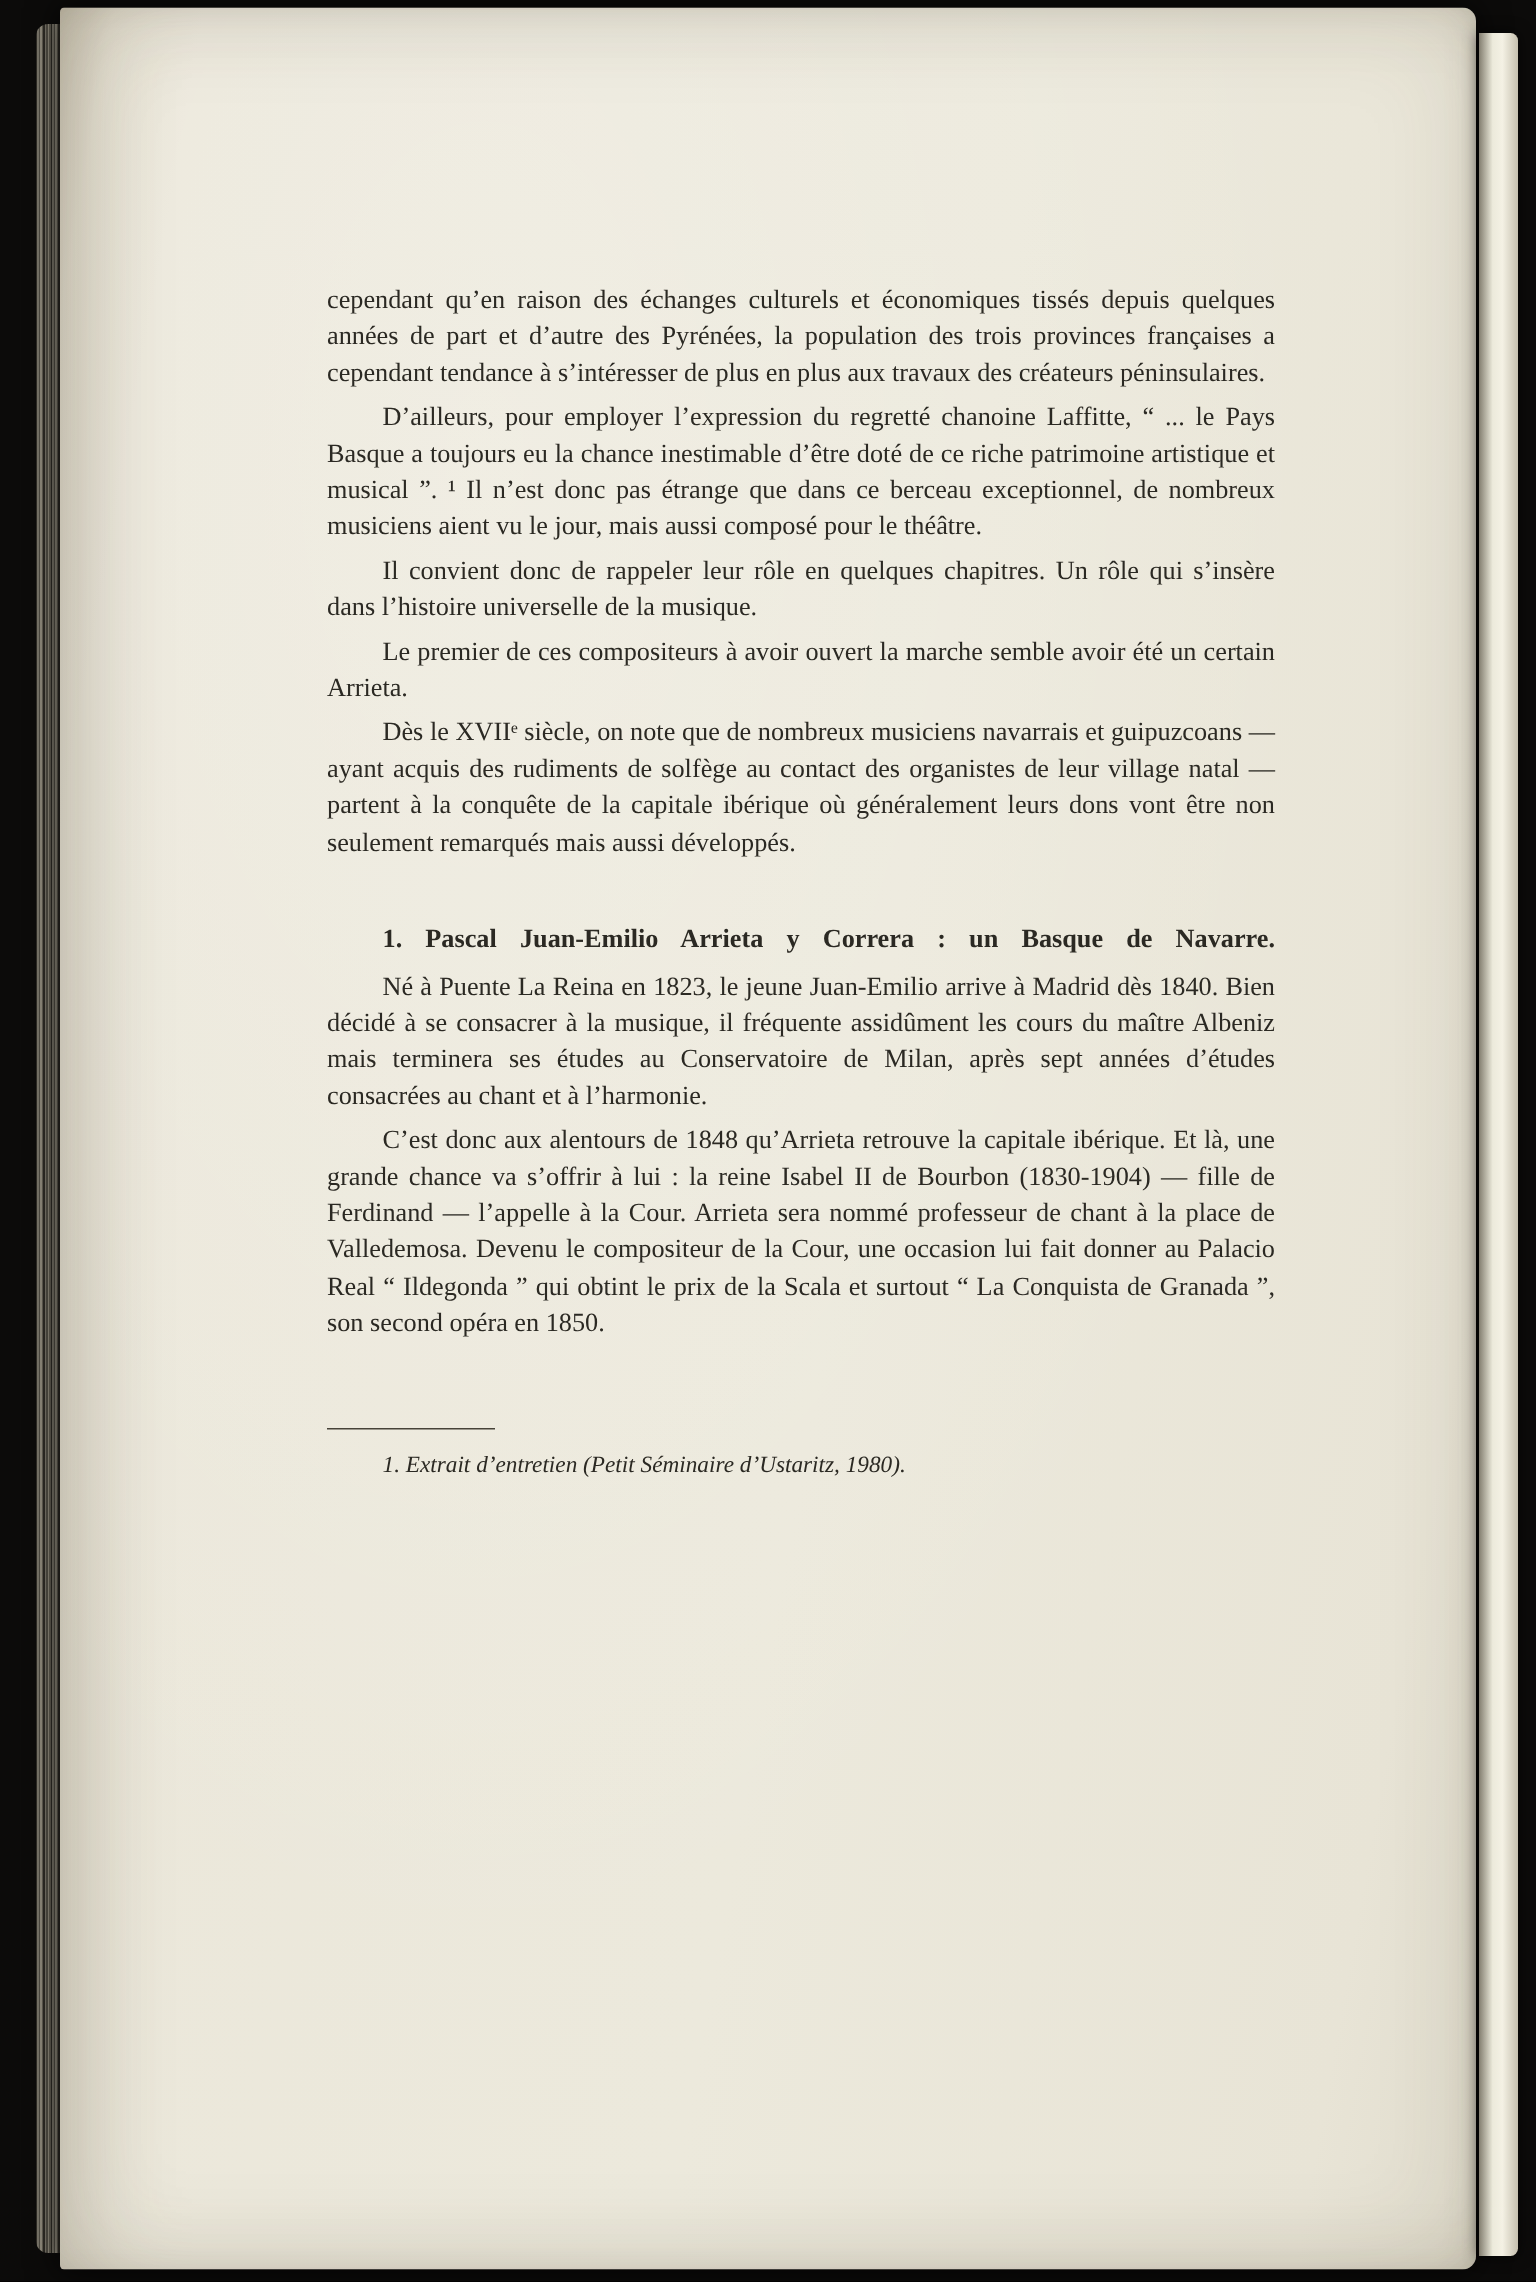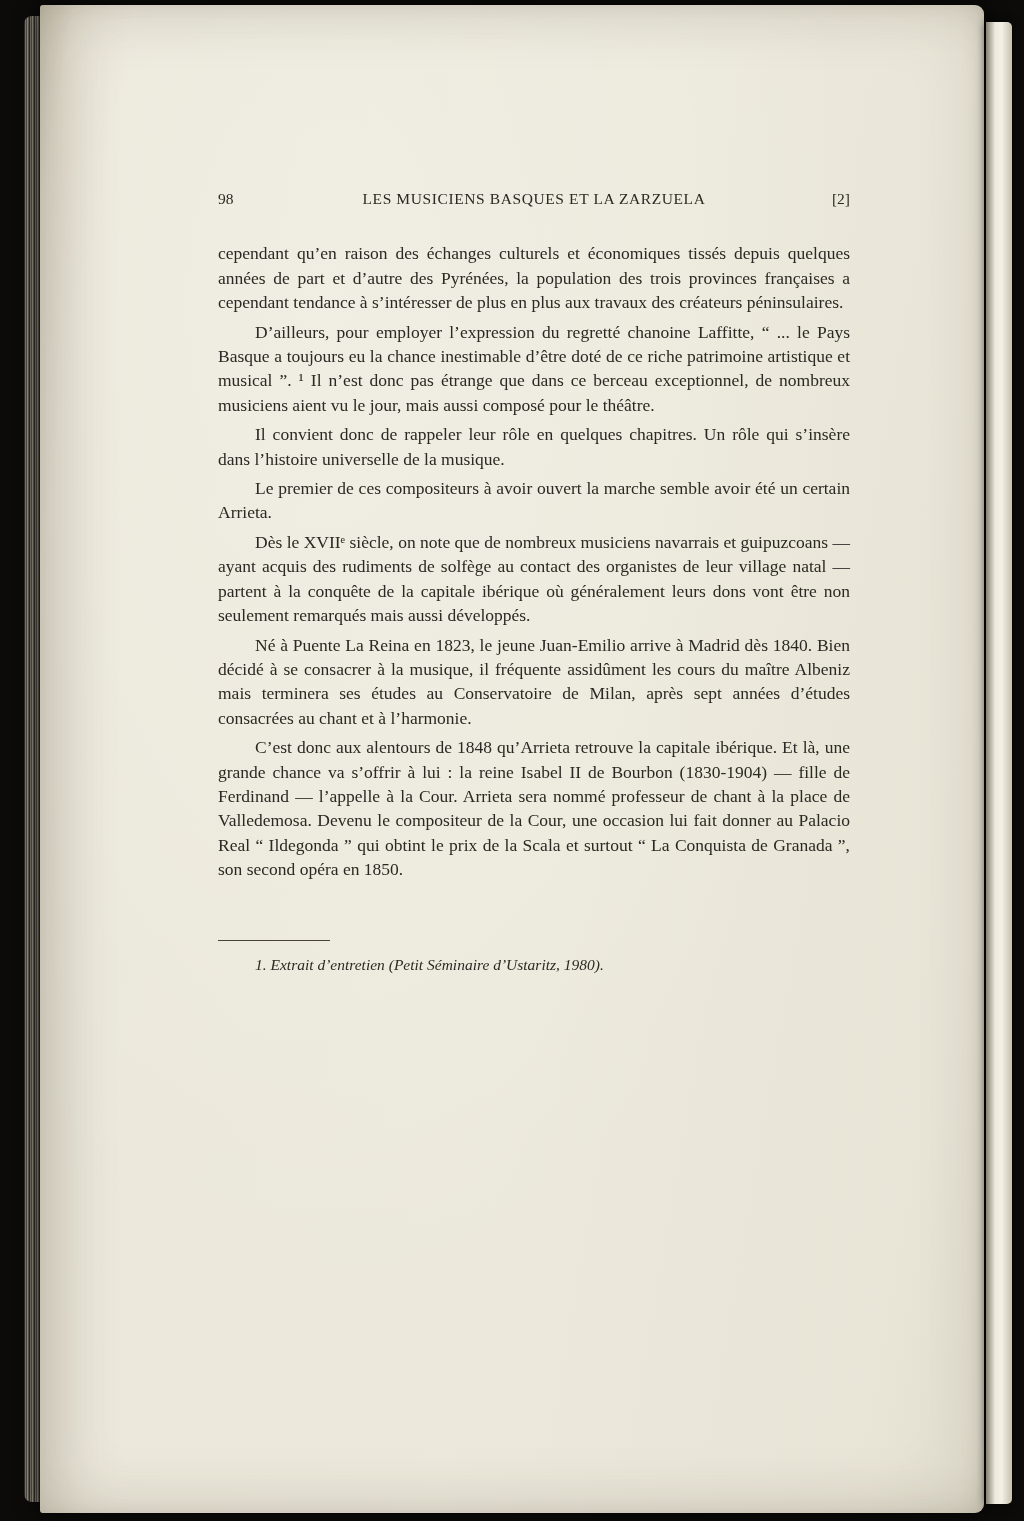--- a/index.html
+++ b/index.html
@@ -73,34 +73,30 @@
 </head>
 <body>
 
 <div class="scene">
 
   <div class="page-stack"></div>
 
   <div class="page">
     <div class="text-block">
 
-      <div class="header-row">
-        <span class="hl">98</span>
-        <span class="hc">LES MUSICIENS BASQUES ET LA ZARZUELA</span>
-        <span class="hr">[2]</span>
-      </div>
 
       <p class="para flush">cependant qu’en raison des échanges culturels et économiques tissés depuis quelques années de part et d’autre des Pyrénées, la population des trois provinces françaises a cependant tendance à s’intéresser de plus en plus aux travaux des créateurs péninsulaires.</p>
       <p class="para">D’ailleurs, pour employer l’expression du regretté chanoine Laffitte, “ ... le Pays Basque a toujours eu la chance inestimable d’être doté de ce riche patrimoine artistique et musical ”. ¹ Il n’est donc pas étrange que dans ce berceau exceptionnel, de nombreux musiciens aient vu le jour, mais aussi composé pour le théâtre.</p>
       <p class="para">Il convient donc de rappeler leur rôle en quelques chapitres. Un rôle qui s’insère dans l’histoire universelle de la musique.</p>
 
 
       <p class="para">Le premier de ces compositeurs à avoir ouvert la marche semble avoir été un certain Arrieta.</p>
       <p class="para">Dès le XVIIᵉ siècle, on note que de nombreux musiciens navarrais et guipuzcoans — ayant acquis des rudiments de solfège au contact des organistes de leur village natal — partent à la conquête de la capitale ibérique où généralement leurs dons vont être non seulement remarqués mais aussi développés.</p>
 
+      <h3 class="sub-heading">1. Pascal Juan-Emilio Arrieta y Correra : un Basque de Navarre.</h3>
 
       <p class="para">Né à Puente La Reina en 1823, le jeune Juan-Emilio arrive à Madrid dès 1840. Bien décidé à se consacrer à la musique, il fréquente assidûment les cours du maître Albeniz mais terminera ses études au Conservatoire de Milan, après sept années d’études consacrées au chant et à l’harmonie.</p>
       <p class="para">C’est donc aux alentours de 1848 qu’Arrieta retrouve la capitale ibérique. Et là, une grande chance va s’offrir à lui : la reine Isabel II de Bourbon (1830-1904) — fille de Ferdinand — l’appelle à la Cour. Arrieta sera nommé professeur de chant à la place de Valledemosa. Devenu le compositeur de la Cour, une occasion lui fait donner au Palacio Real “ Ildegonda ” qui obtint le prix de la Scala et surtout “ La Conquista de Granada ”, son second opéra en 1850.</p>
 
       <div class="footnote-rule"></div>
       <p class="footnote">1. Extrait d’entretien (Petit Séminaire d’Ustaritz, 1980).</p>
 
     </div>
   </div>
 

